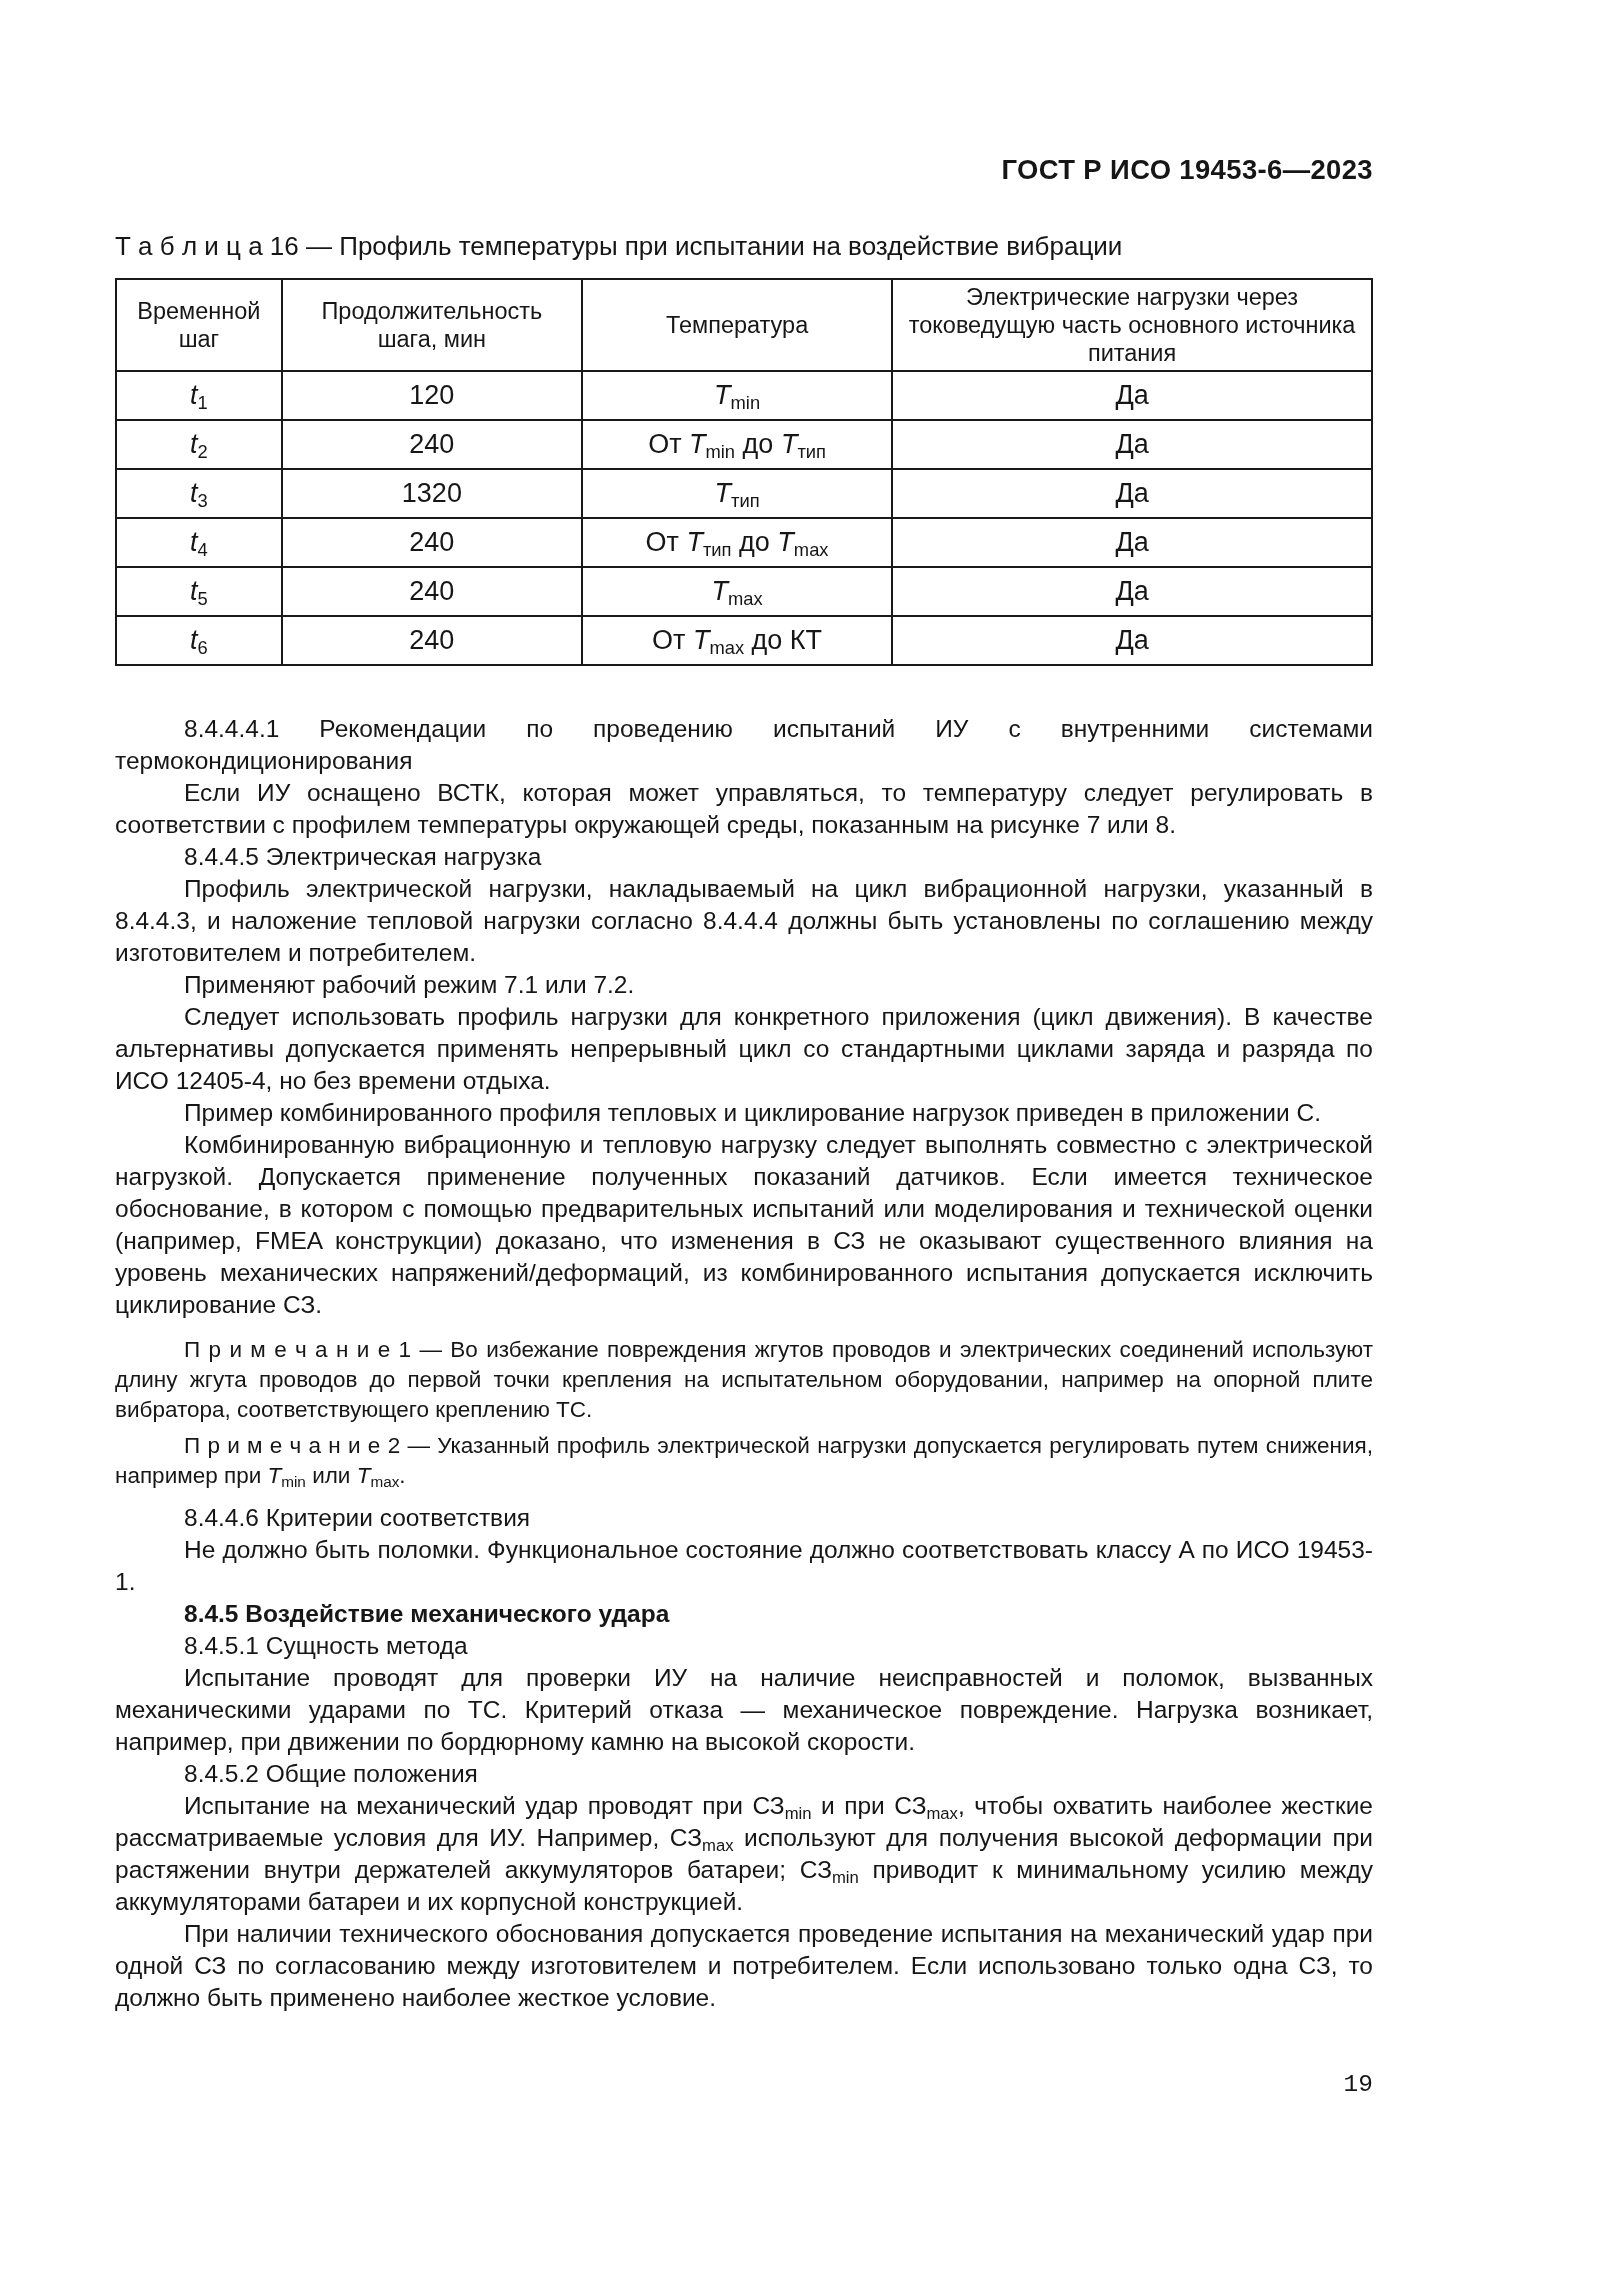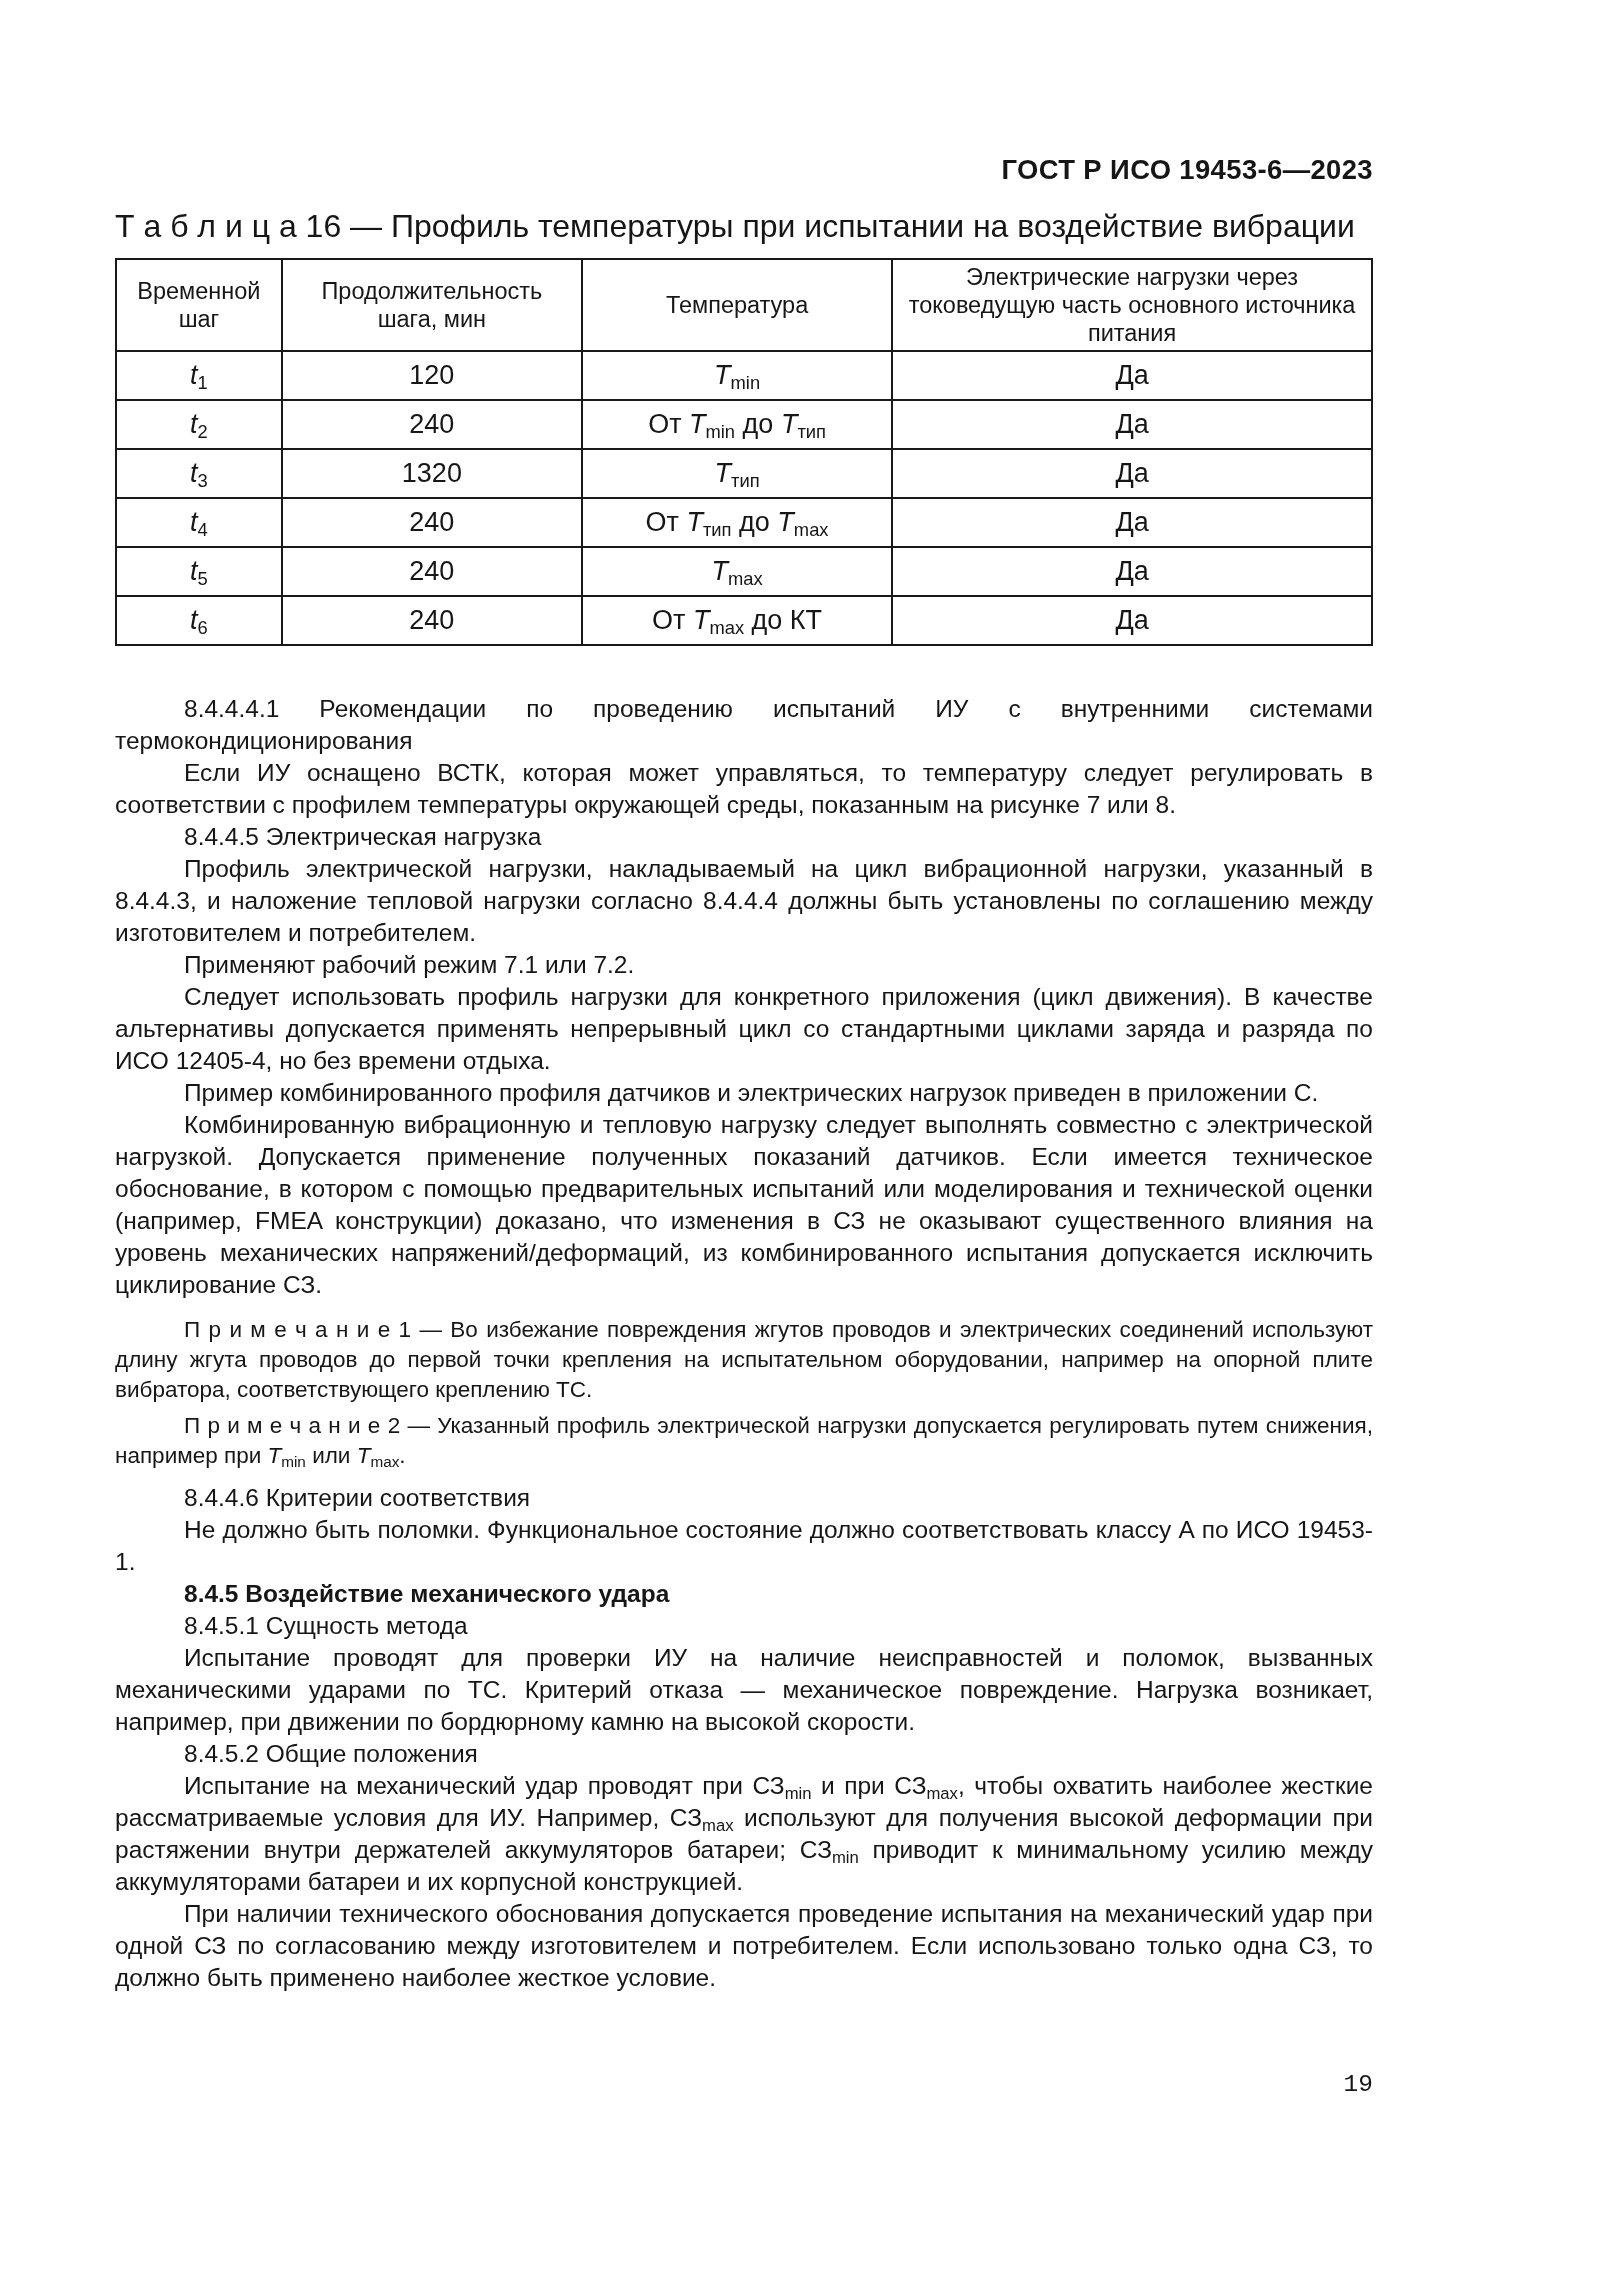--- a/index.html
+++ b/index.html
@@ -15,22 +15,22 @@
     overflow:hidden;
   }
   .doc-header {
     text-align:right;
     font-weight:bold;
     font-size:27.4px;
     line-height:33px;
     letter-spacing:0.4px;
   }
   .table-caption {
-    margin-top:26px;
-    font-size:32px;
+    margin-top:46px;
+    font-size:26px;
     line-height:29px;
     text-align:left;
   }
   table.t16 {
     width:100%;
     border-collapse:collapse;
     margin-top:17px;
     table-layout:fixed;
   }
   table.t16 th, table.t16 td {
@@ -151,21 +151,21 @@
     </tbody>
   </table>
 
   <div class="body-text">
     <p class="para">8.4.4.4.1 Рекомендации по проведению испытаний ИУ с внутренними системами термокондиционирования</p>
     <p class="para">Если ИУ оснащено ВСТК, которая может управляться, то температуру следует регулировать в соответствии с профилем температуры окружающей среды, показанным на рисунке 7 или 8.</p>
     <p class="para">8.4.4.5 Электрическая нагрузка</p>
     <p class="para">Профиль электрической нагрузки, накладываемый на цикл вибрационной нагрузки, указанный в 8.4.4.3, и наложение тепловой нагрузки согласно 8.4.4.4 должны быть установлены по соглашению между изготовителем и потребителем.</p>
     <p class="para">Применяют рабочий режим 7.1 или 7.2.</p>
     <p class="para">Следует использовать профиль нагрузки для конкретного приложения (цикл движения). В качестве альтернативы допускается применять непрерывный цикл со стандартными циклами заряда и разряда по ИСО 12405-4, но без времени отдыха.</p>
-    <p class="para">Пример комбинированного профиля датчиков и электрических нагрузок приведен в приложении С.</p>
+    <p class="para">Пример комбинированного профиля тепловых и циклирование нагрузок приведен в приложении С.</p>
     <p class="para">Комбинированную вибрационную и тепловую нагрузку следует выполнять совместно с электрической нагрузкой. Допускается применение полученных показаний датчиков. Если имеется техническое обоснование, в котором с помощью предварительных испытаний или моделирования и технической оценки (например, FMEA конструкции) доказано, что изменения в СЗ не оказывают существенного влияния на уровень механических напряжений/деформаций, из комбинированного испытания допускается исключить циклирование СЗ.</p>
     <p class="para note gap-top">П р и м е ч а н и е  1 — Во избежание повреждения жгутов проводов и электрических соединений используют длину жгута проводов до первой точки крепления на испытательном оборудовании, например на опорной плите вибратора, соответствующего креплению ТС.</p>
     <p class="para note gap-top-sm gap-bottom">П р и м е ч а н и е  2 — Указанный профиль электрической нагрузки допускается регулировать путем снижения, например при <i>T</i><sub>min</sub> или <i>T</i><sub>max</sub>.</p>
     <p class="para">8.4.4.6 Критерии соответствия</p>
     <p class="para">Не должно быть поломки. Функциональное состояние должно соответствовать классу А по ИСО 19453-1.</p>
     <p class="para h-bold">8.4.5 Воздействие механического удара</p>
     <p class="para">8.4.5.1 Сущность метода</p>
     <p class="para">Испытание проводят для проверки ИУ на наличие неисправностей и поломок, вызванных механическими ударами по ТС. Критерий отказа — механическое повреждение. Нагрузка возникает, например, при движении по бордюрному камню на высокой скорости.</p>
     <p class="para">8.4.5.2 Общие положения</p>
     <p class="para">Испытание на механический удар проводят при СЗ<sub>min</sub> и при СЗ<sub>max</sub>, чтобы охватить наиболее жесткие рассматриваемые условия для ИУ. Например, СЗ<sub>max</sub> используют для получения высокой деформации при растяжении внутри держателей аккумуляторов батареи; СЗ<sub>min</sub> приводит к минимальному усилию между аккумуляторами батареи и их корпусной конструкцией.</p>

